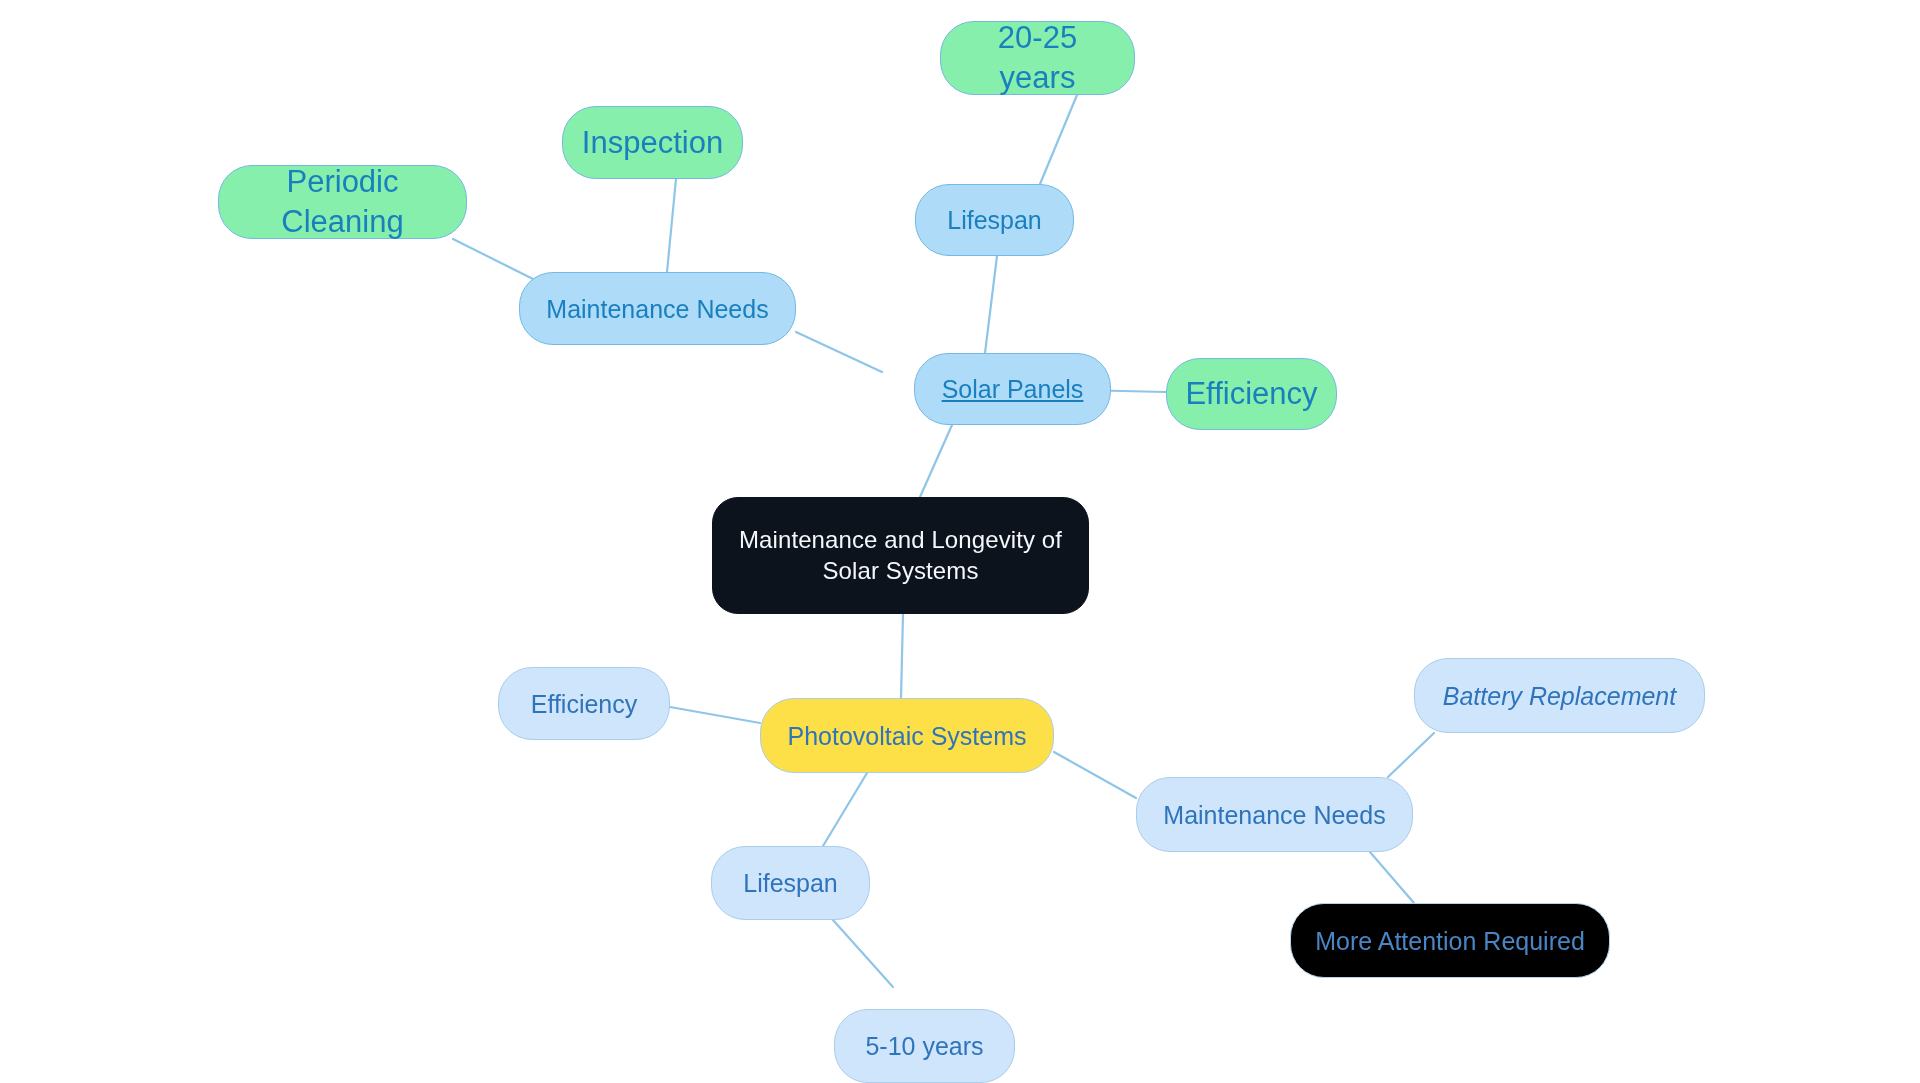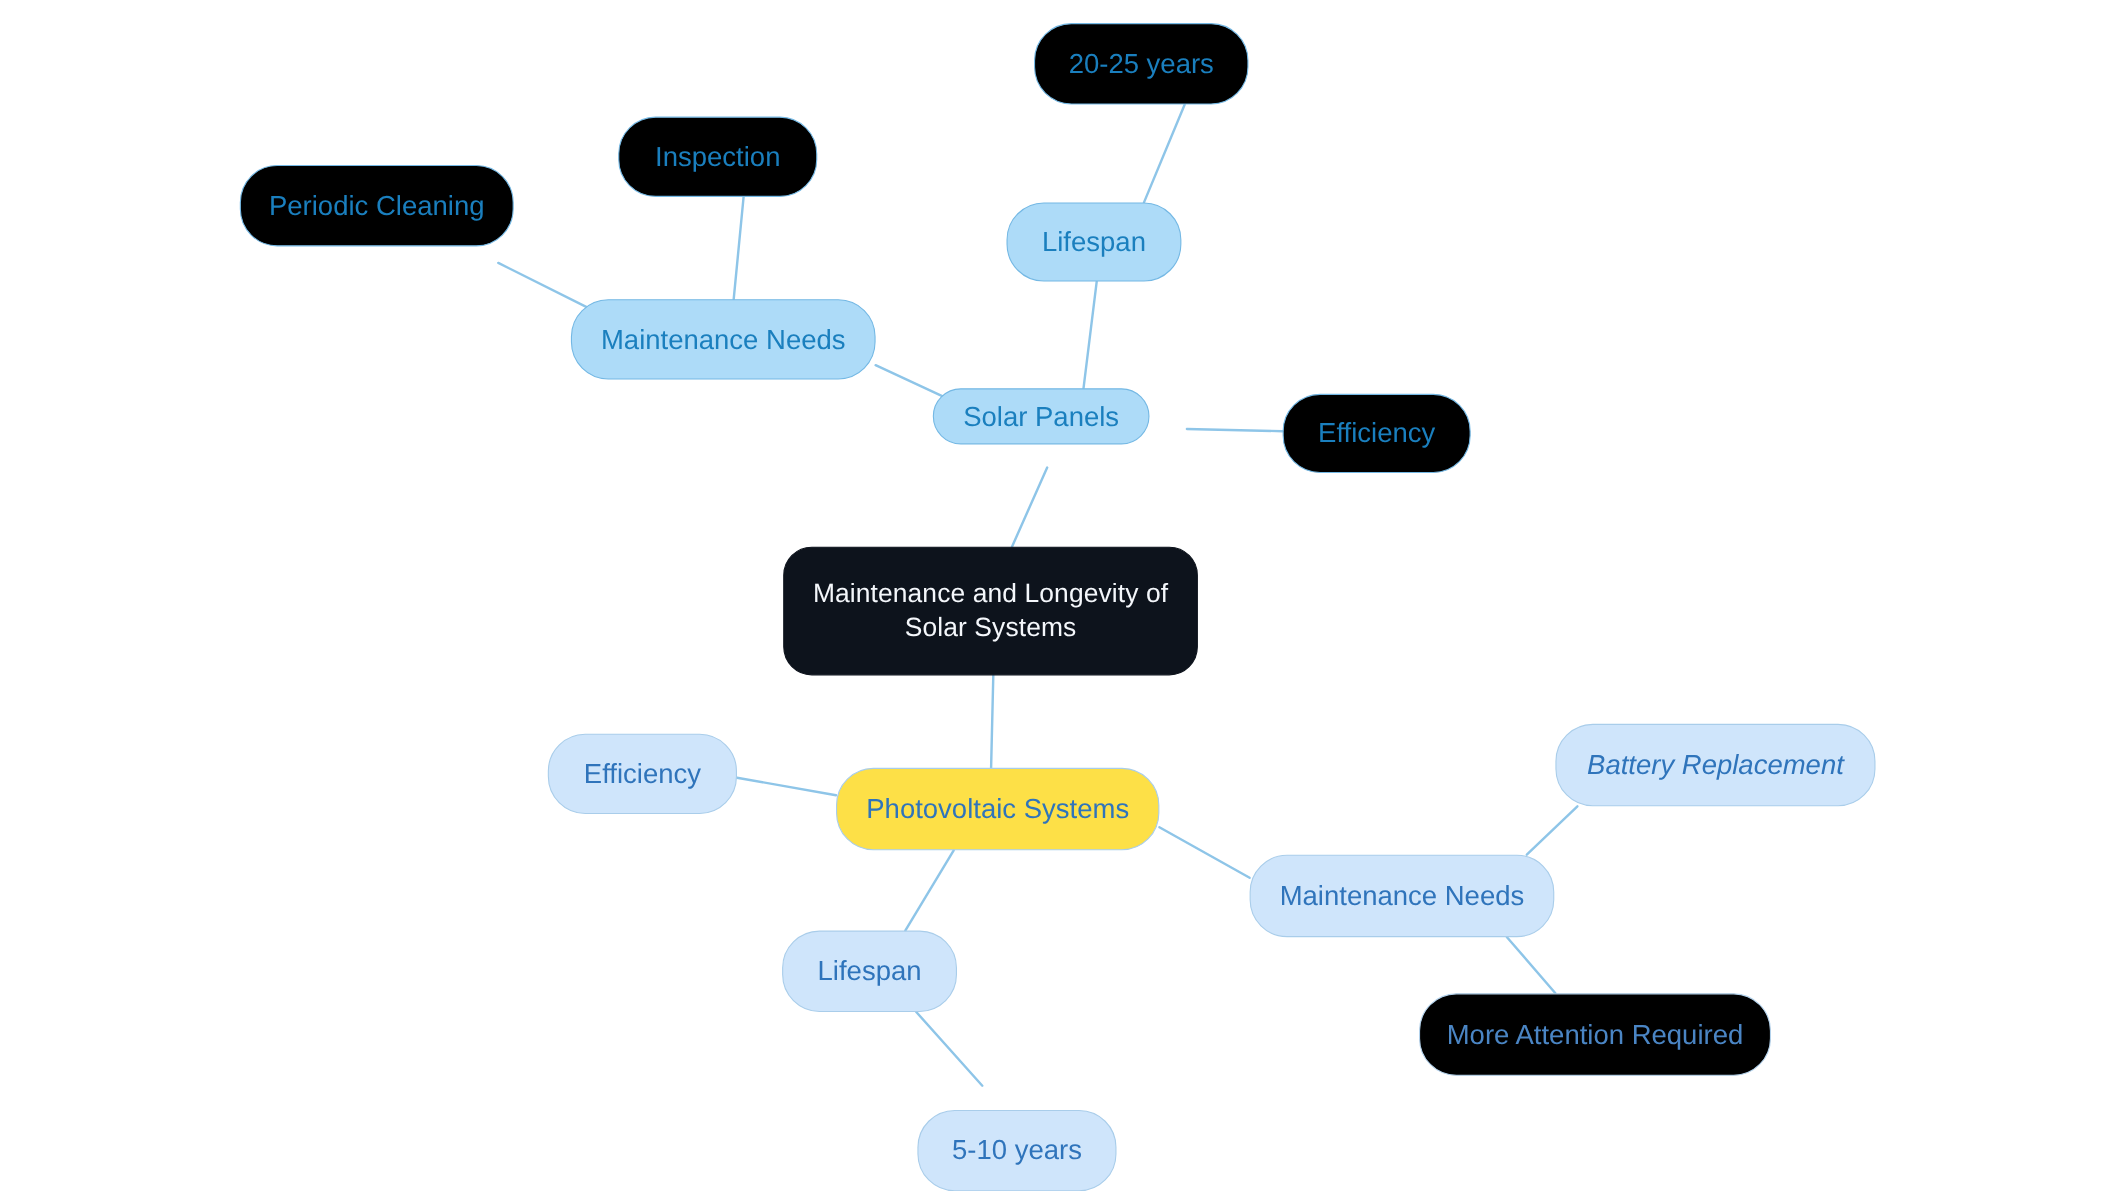--- a/index.html
+++ b/index.html
@@ -45,24 +45,24 @@
     font-size: 24px;
     letter-spacing: 0.1px;
   }
   .node-branch-a {
     background: #addbf8;
     border: 1.6px solid #74b8e4;
     color: #1a7fbe;
     font-size: 25px;
   }
   .node-leaf-a {
-    background: #000000;
+    background: #86efac;
     border: 1.6px solid #74b8e4;
     color: #1a7fbe;
-    font-size: 25px;
+    font-size: 31px;
   }
   .node-branch-b {
     background: #fde047;
     border: 1.6px solid #a9cdea;
     color: #2f74bb;
     font-size: 25px;
   }
   .node-leaf-b {
     background: #cfe5fb;
     border: 1.6px solid #a9cdea;
@@ -92,23 +92,23 @@
       <line x1="760" y1="723" x2="670" y2="707" stroke="#8ec5e8" stroke-width="2.2" stroke-linecap="round"></line>
       <line x1="867" y1="773" x2="823" y2="846" stroke="#8ec5e8" stroke-width="2.2" stroke-linecap="round"></line>
       <line x1="833" y1="920" x2="893" y2="987" stroke="#8ec5e8" stroke-width="2.2" stroke-linecap="round"></line>
       <line x1="1054" y1="752" x2="1136" y2="798" stroke="#8ec5e8" stroke-width="2.2" stroke-linecap="round"></line>
       <line x1="1388" y1="777" x2="1434" y2="733" stroke="#8ec5e8" stroke-width="2.2" stroke-linecap="round"></line>
       <line x1="1370" y1="852" x2="1414" y2="903" stroke="#8ec5e8" stroke-width="2.2" stroke-linecap="round"></line>
     </svg>
   <div id="nodes">
       <div class="node node-root" style="left: 712px; top: 497px; width: 377px; height: 117px;">Maintenance and Longevity of
 Solar Systems</div>
-      <div class="node node-branch-a" style="left: 848px; top: 353px; width: 197px; height: 51px;">Solar Panels</div>
+      <div class="node node-branch-a" style="left: 914px; top: 353px; width: 197px; height: 72px; text-decoration: underline;">Solar Panels</div>
       <div class="node node-branch-a" style="left: 519px; top: 272px; width: 277px; height: 73px;">Maintenance Needs</div>
-      <div class="node node-leaf-a" style="left: 218px; top: 150px; width: 249px; height: 74px;">Periodic Cleaning</div>
+      <div class="node node-leaf-a" style="left: 218px; top: 165px; width: 249px; height: 74px;">Periodic Cleaning</div>
       <div class="node node-leaf-a" style="left: 562px; top: 106px; width: 181px; height: 73px;">Inspection</div>
       <div class="node node-branch-a" style="left: 915px; top: 184px; width: 159px; height: 72px;">Lifespan</div>
       <div class="node node-leaf-a" style="left: 940px; top: 21px; width: 195px; height: 74px;">20-25 years</div>
       <div class="node node-leaf-a" style="left: 1166px; top: 358px; width: 171px; height: 72px;">Efficiency</div>
       <div class="node node-branch-b" style="left: 760px; top: 698px; width: 294px; height: 75px;">Photovoltaic Systems</div>
       <div class="node node-leaf-b" style="left: 498px; top: 667px; width: 172px; height: 73px;">Efficiency</div>
       <div class="node node-leaf-b" style="left: 711px; top: 846px; width: 159px; height: 74px;">Lifespan</div>
       <div class="node node-leaf-b" style="left: 834px; top: 1009px; width: 181px; height: 74px;">5-10 years</div>
       <div class="node node-leaf-b" style="left: 1136px; top: 777px; width: 277px; height: 75px;">Maintenance Needs</div>
       <div class="node node-leaf-b" style="left: 1414px; top: 658px; width: 291px; height: 75px; font-style: italic;">Battery Replacement</div>

